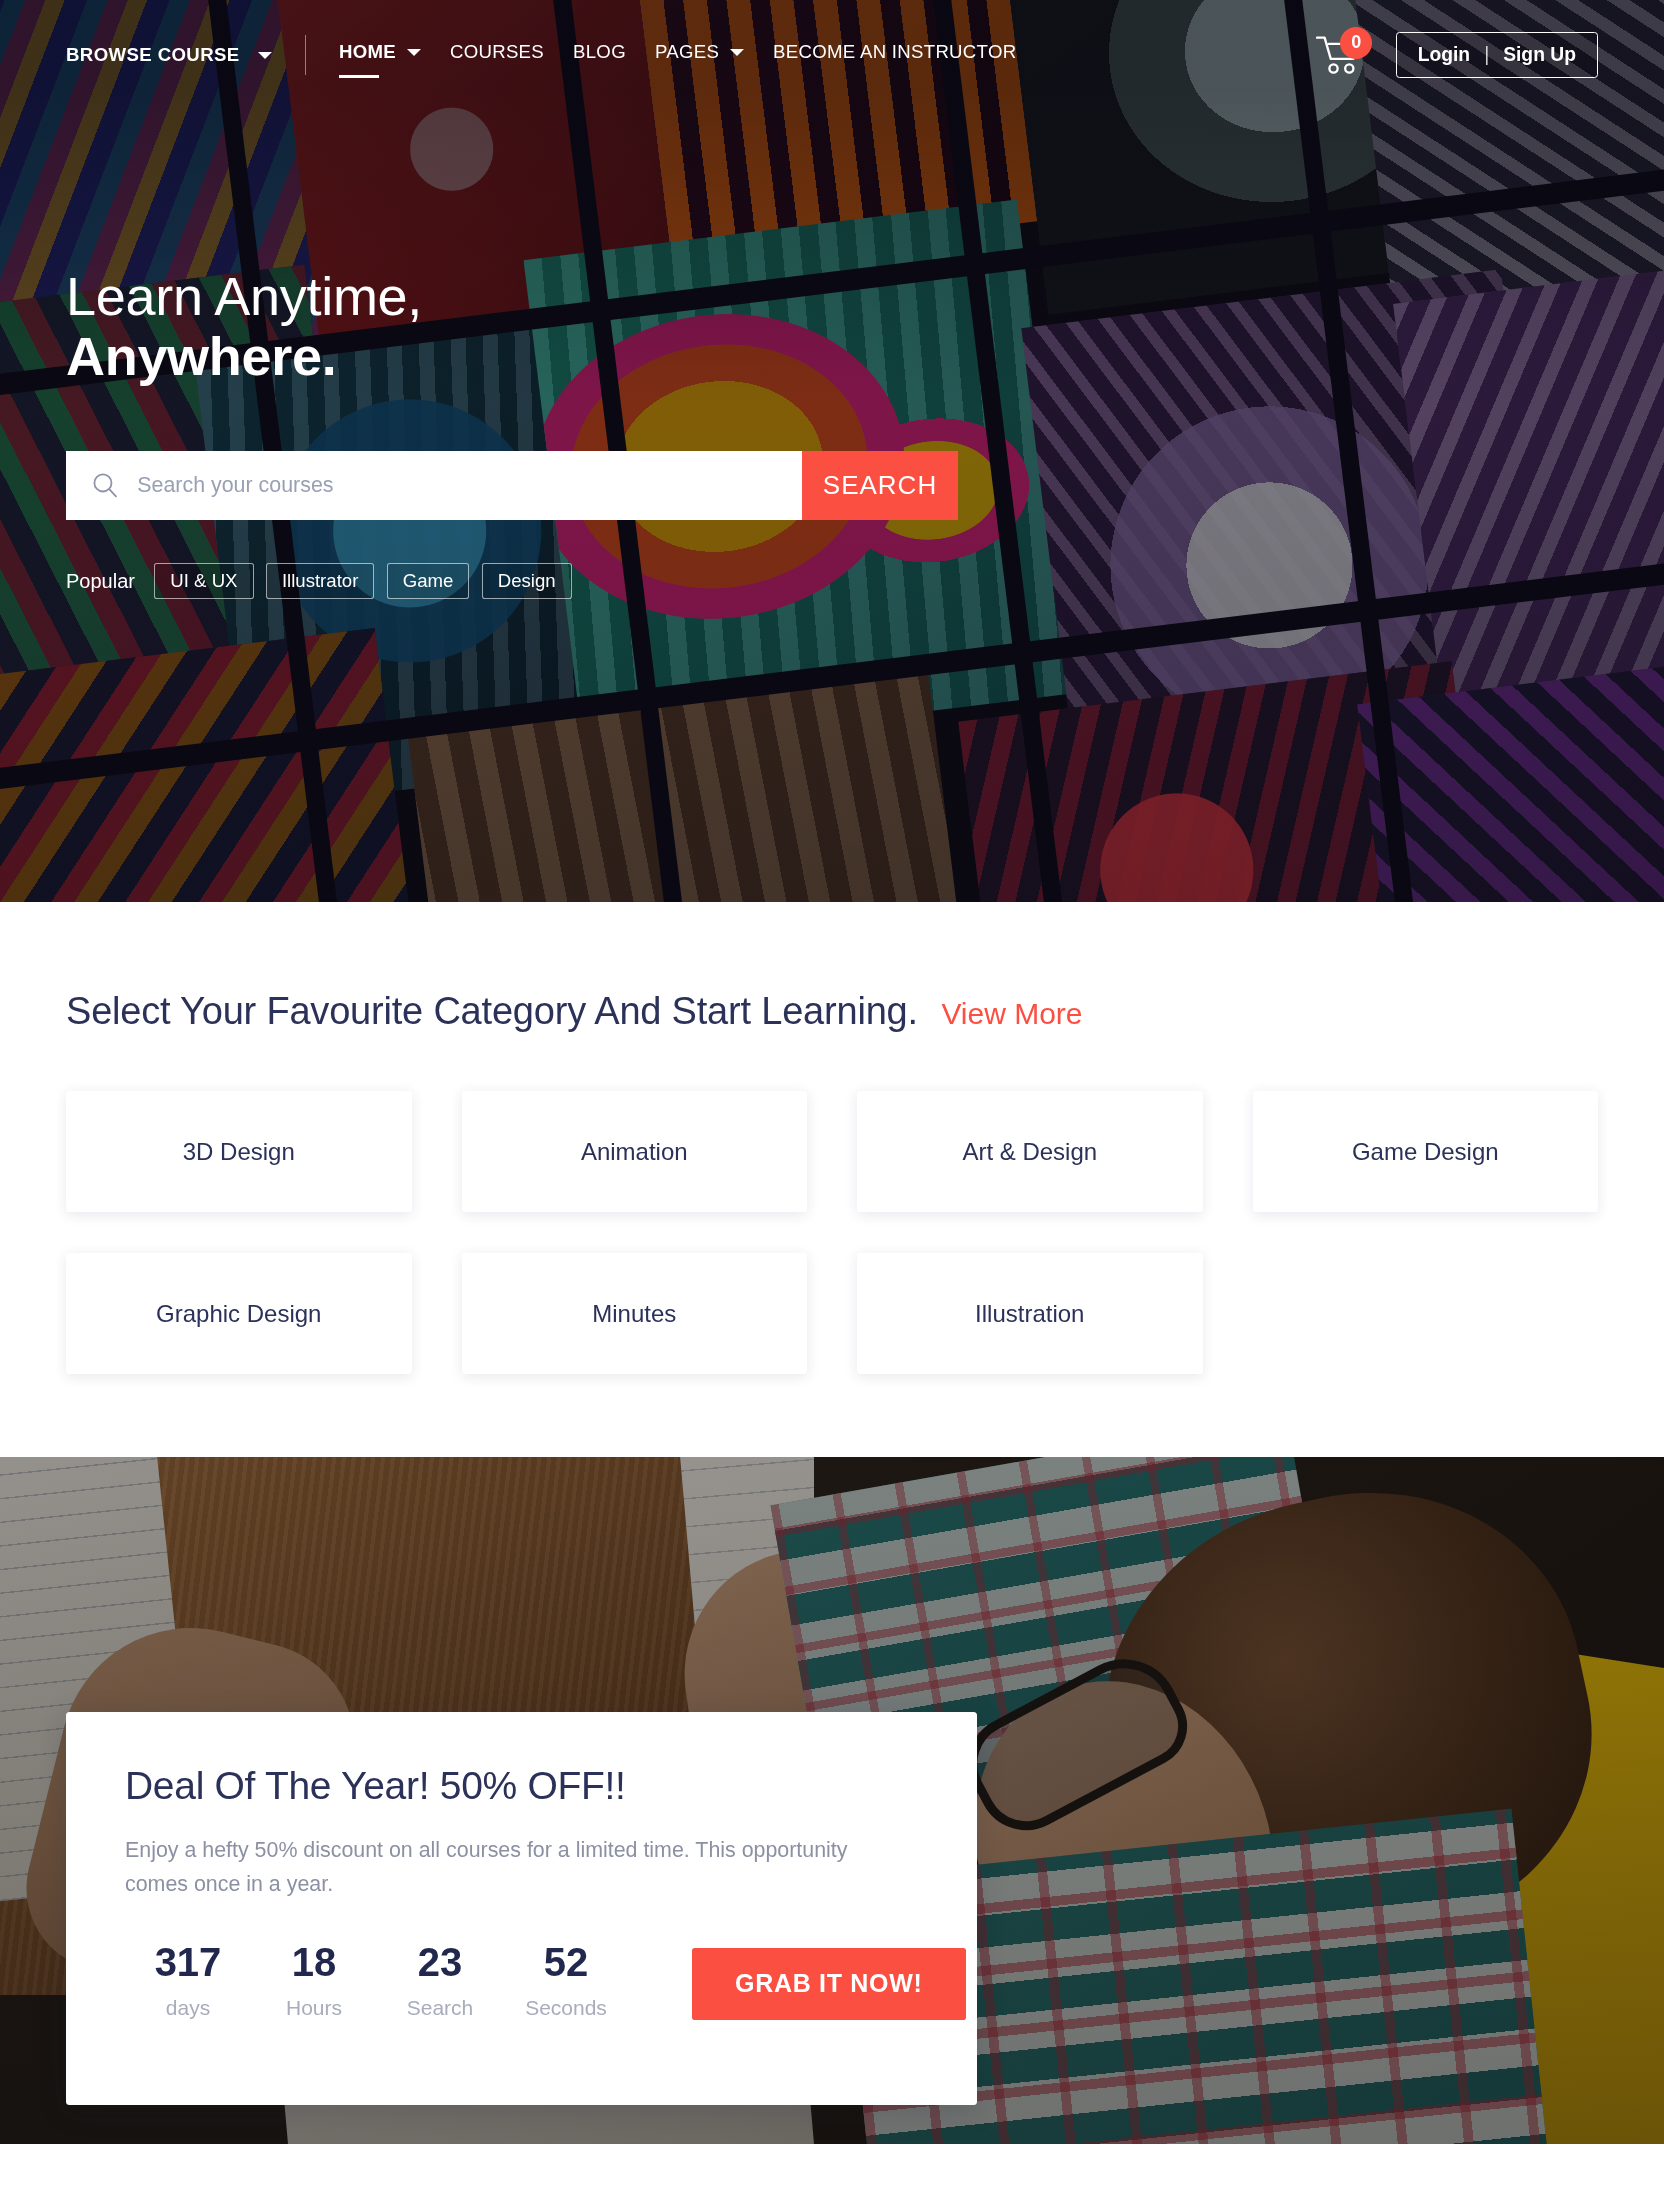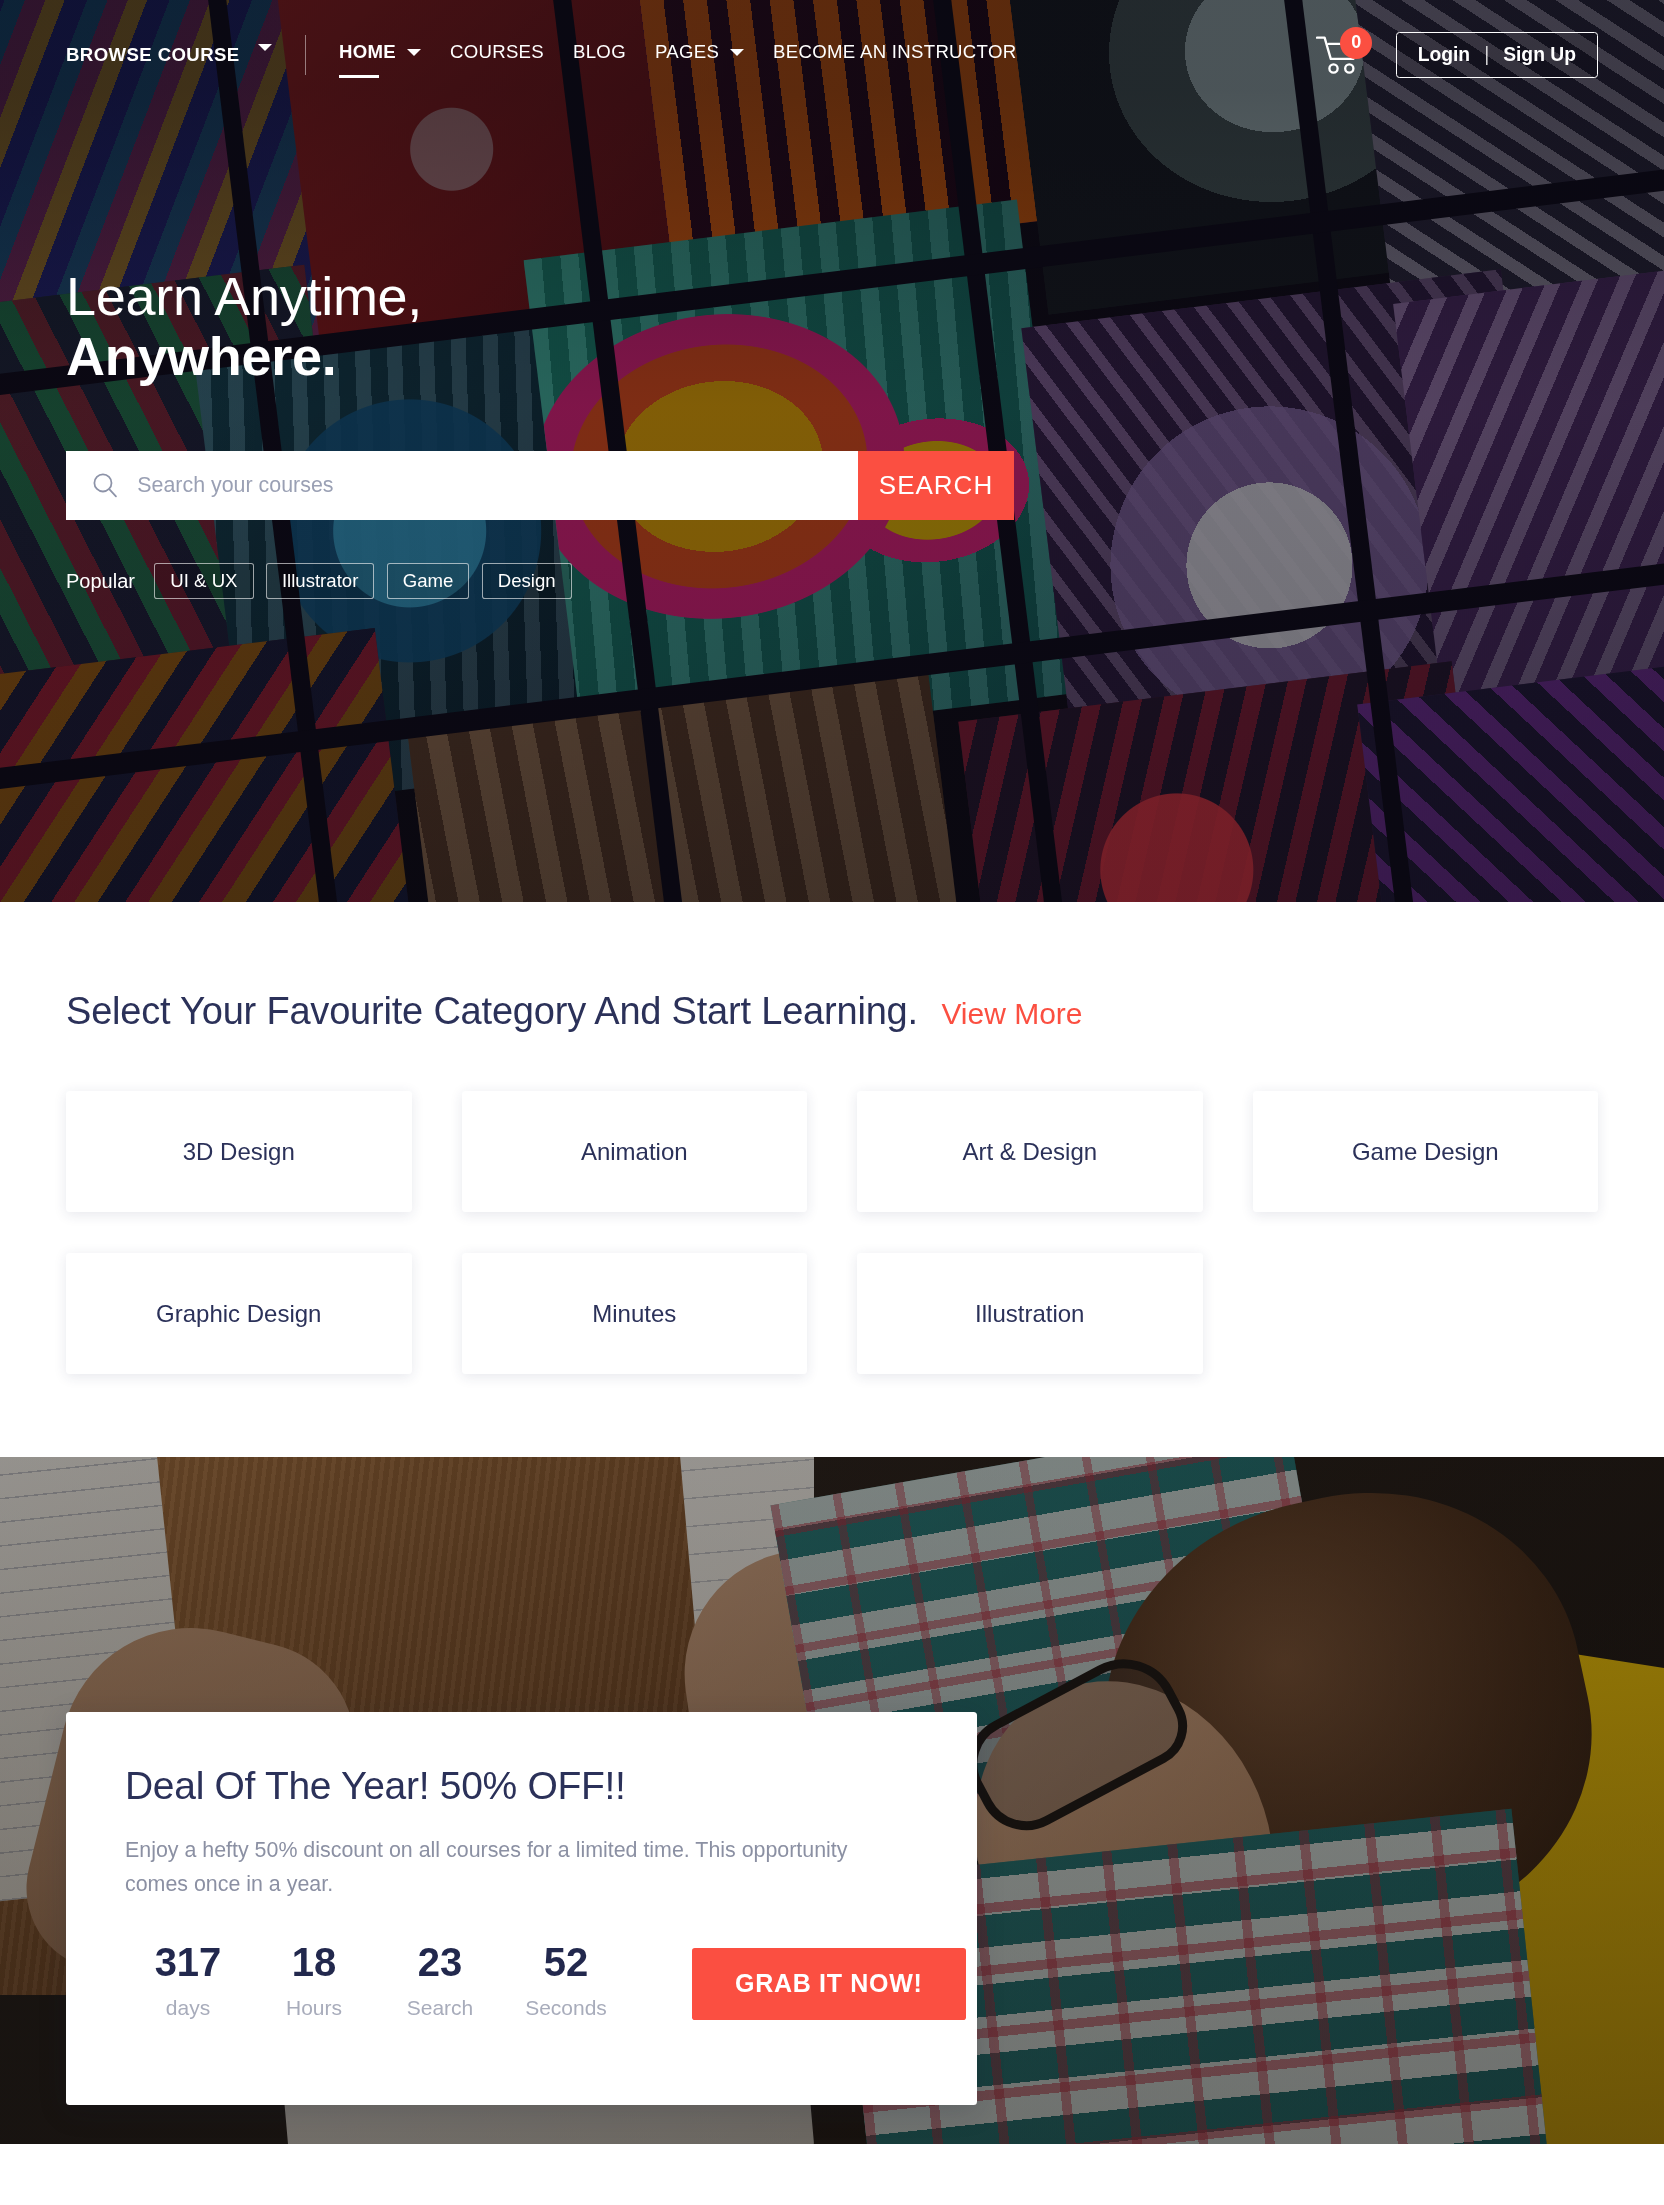--- a/index.html
+++ b/index.html
@@ -113,21 +113,21 @@
     background:linear-gradient(180deg, rgba(8,8,18,.55) 0 10%, rgba(10,8,20,.34) 45%, rgba(8,8,18,.40) 100%);
   }
 
   
   .navbar {
     position:absolute; left:0; top:0; width:100%;
     height:110px; display:flex; align-items:center;
     padding:0 66px; z-index:20;
   }
   .browse-course {
-    display:flex; align-items:flex-start; gap:18px;
+    display:flex; align-items:center; gap:18px;
     color:#fff; font-weight:bold; font-size:18.6px;
     letter-spacing:0.4px; white-space:nowrap;
   }
   .caret {
     width:0; height:0;
     border-left:7.6px solid transparent;
     border-right:7.6px solid transparent;
     border-top:7.6px solid #fff;
   }
   .nav-divider {
@@ -170,21 +170,21 @@
     position:absolute; left:66px; top:266px; z-index:15;
   }
   .hero-title {
     color:#fff; font-size:54px; line-height:1.12;
     font-weight:300; letter-spacing:-0.3px;
   }
   .hero-title .bold { font-weight:bold; display:block; }
 
   .search-row { display:flex; margin-top:64px; }
   .search-field {
-    width:792px; height:69px; background:#fff;
+    width:736px; height:69px; background:#fff;
     display:flex; align-items:center; padding:0 26px; gap:19.3px;
   }
   .search-input {
     flex:1; border:0; outline:none;
     font-family:"Liberation Sans", sans-serif;
     font-size:21.4px; color:#3d4461; background:transparent;
   }
   .search-input::placeholder { color:#9aa0b4; }
   .search-btn {
     width:156px; height:69px; background:#fb4f41;

